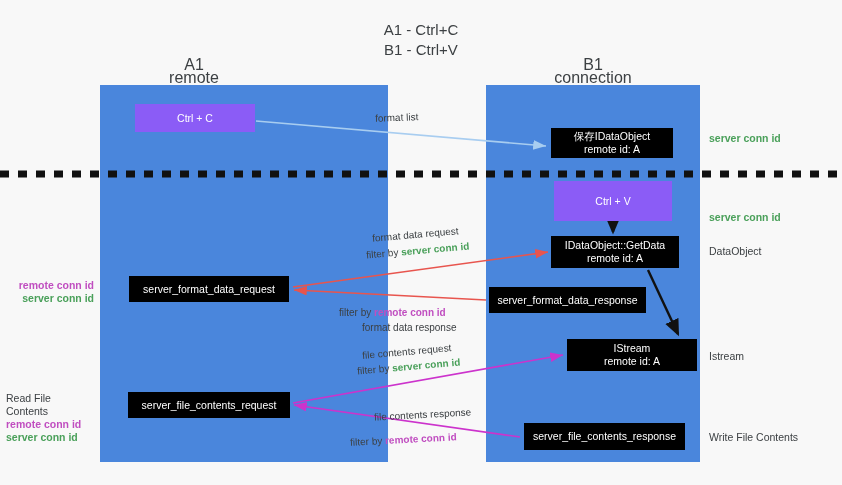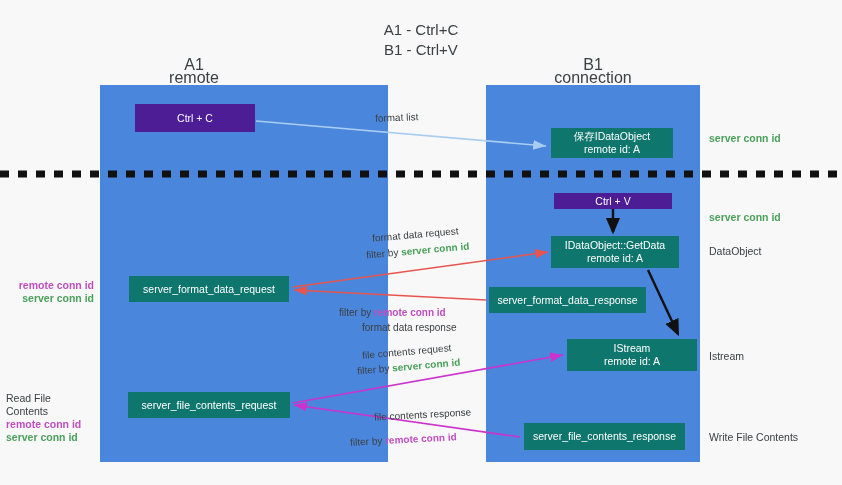--- a/index.html
+++ b/index.html
@@ -27,26 +27,26 @@
   }
   #head-a1{left:144px;top:58px;width:100px;}
   #head-b1{left:542px;top:58px;width:102px;}
 
   .box{
     position:absolute;display:flex;flex-direction:column;
     align-items:center;justify-content:center;
     color:#ffffff;font-size:10.5px;line-height:13px;text-align:center;
     box-sizing:border-box;
   }
-  .box.green{background:#4c1d95;}
-  .box.orange{background:#0f766e;}
+  .box.green{background:#8b5cf6;}
+  .box.orange{background:#000000;}
 
   #box-ctrlc{left:135px;top:104px;width:120px;height:28px;}
   #box-save-ido{left:551px;top:128px;width:122px;height:30px;}
-  #box-ctrlv{left:554px;top:193px;width:118px;height:16px;}
+  #box-ctrlv{left:554px;top:181px;width:118px;height:40px;}
   #box-getdata{left:551px;top:236px;width:128px;height:32px;}
   #box-fmt-req{left:129px;top:276px;width:160px;height:26px;}
   #box-fmt-resp{left:489px;top:287px;width:157px;height:26px;}
   #box-istream{left:567px;top:339px;width:130px;height:32px;}
   #box-file-req{left:128px;top:392px;width:162px;height:26px;}
   #box-file-resp{left:524px;top:423px;width:161px;height:27px;}
 
   .side-label{position:absolute;font-size:10.5px;line-height:13px;}
   .side-label.green{color:#4aa05a;font-weight:bold;}
   .side-label.dark{color:#3c4043;}

